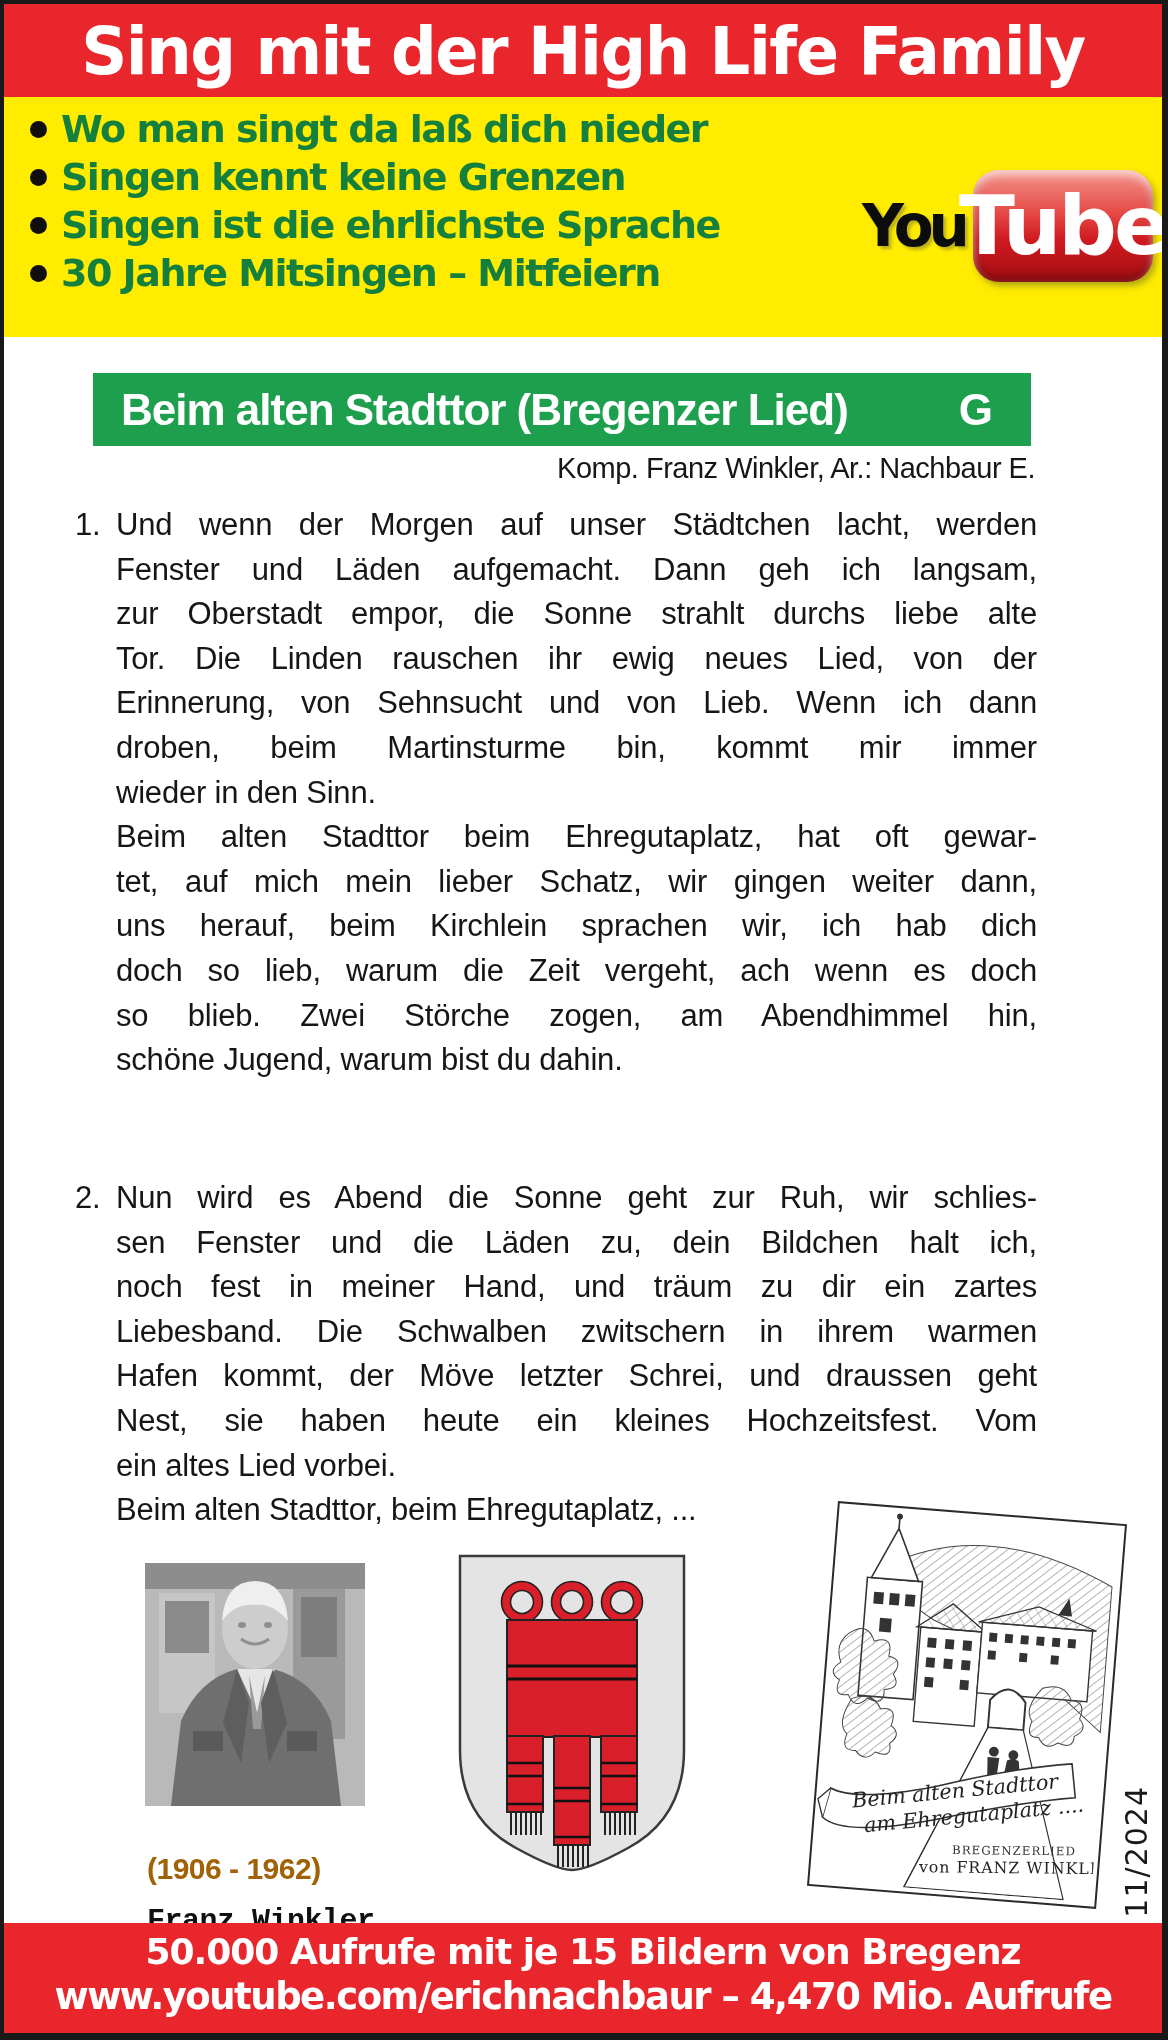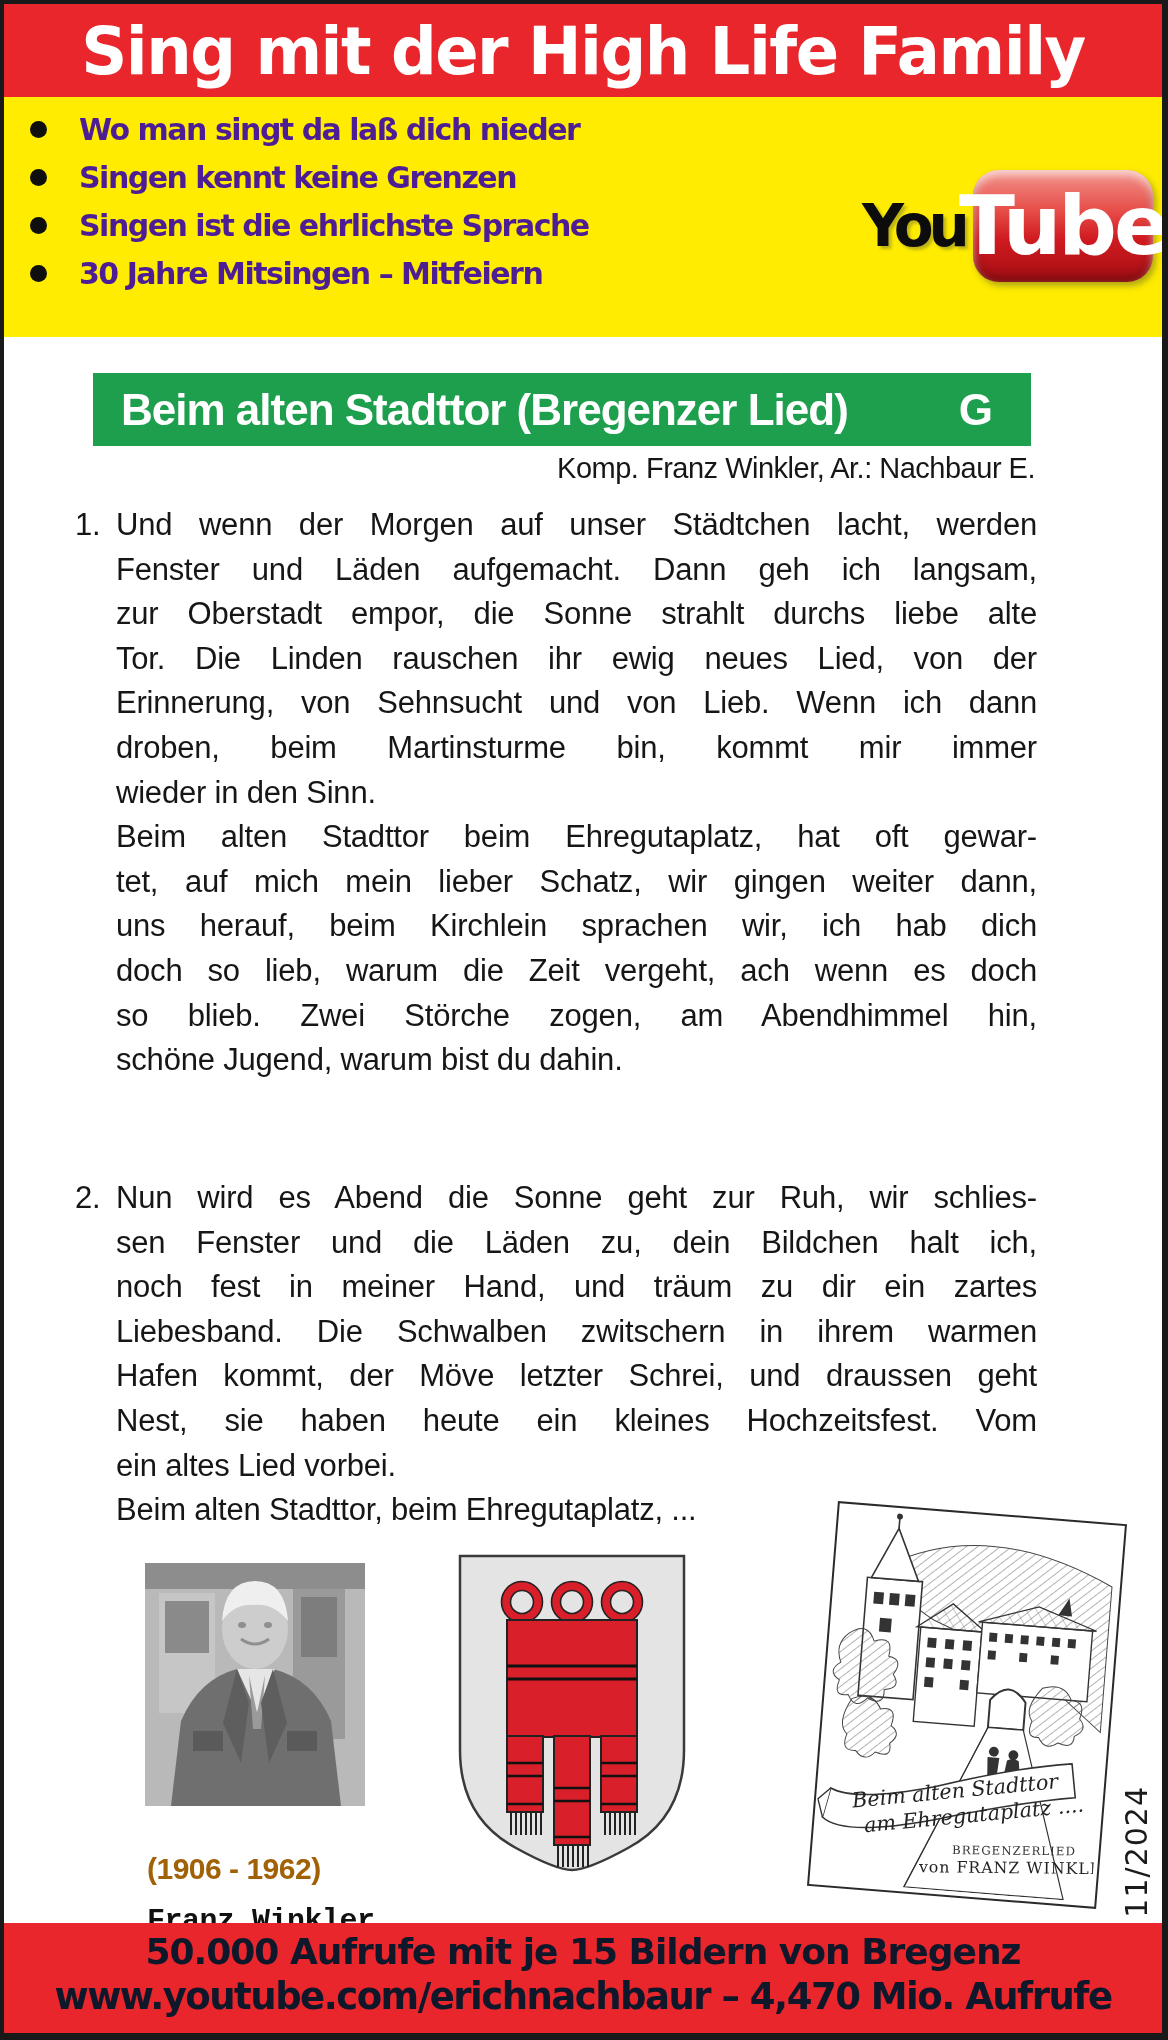--- a/index.html
+++ b/index.html
@@ -20,21 +20,21 @@
   }
   .header-title{
     font-weight:bold;font-size:64px;color:#ffffff;letter-spacing:-1.5px;
     white-space:nowrap;transform:scaleY(1.04);
   }
   
   .intro-band{position:absolute;left:4px;top:97px;width:1158px;height:240px;background:#ffec00;}
   .bullets{position:absolute;left:26px;top:8px;}
   .bullet-row{display:flex;align-items:center;height:48px;}
   .dot{width:17px;height:17px;border-radius:50%;background:#0f0f0f;margin-right:14px;flex:none;}
-  .bullet-text{font-weight:bold;font-size:30px;color:#4c1d95;letter-spacing:-1.5px;white-space:nowrap;margin-left:18px;}
+  .bullet-text{font-weight:bold;font-size:38px;color:#15803d;letter-spacing:-1.5px;white-space:nowrap;}
   
   .yt{position:absolute;left:862px;top:170px;display:flex;align-items:center;z-index:5;}
   .yt-you{
     font-size:58px;font-weight:bold;color:#0c0c0c;letter-spacing:-5px;line-height:1;
     text-shadow:3px 3px 3px rgba(110,110,50,.45);
   }
   .yt-tube{
     margin-left:8px;width:180px;height:112px;border-radius:26px;
     background:linear-gradient(180deg,#f2948b 0%,#e64a46 38%,#cf1a20 62%,#a50e13 100%);
     box-shadow:inset 0 5px 9px rgba(255,255,255,.65),inset 0 -6px 10px rgba(0,0,0,.25),3px 4px 6px rgba(100,100,40,.5);
@@ -76,21 +76,21 @@
     position:absolute;left:822px;top:1512px;width:286px;height:382px;background:#fff;
     border:2px solid #2a2a2a;transform:rotate(4.6deg);transform-origin:center;z-index:4;
   }
   .date-vert{
     position:absolute;left:1119px;top:1786px;writing-mode:vertical-rl;transform:rotate(180deg);
     font-size:30px;color:#1a1a1a;letter-spacing:1px;font-family:"DejaVu Sans",sans-serif;
   }
   
   .footer-bar{
     position:absolute;left:4px;top:1923px;width:1158px;height:111px;background:#e8262b;
-    color:#0f172a;text-align:center;z-index:10;
+    color:#ffffff;text-align:center;z-index:10;
   }
   .f1{margin-top:8px;font-size:36px;font-weight:bold;letter-spacing:-1px;white-space:nowrap;}
   .f2{margin-top:3px;font-size:37px;font-weight:bold;letter-spacing:-1.5px;white-space:nowrap;}
 </style>
 </head>
 <body>
 
 <div class="page">
   <div class="frame"></div>
 

